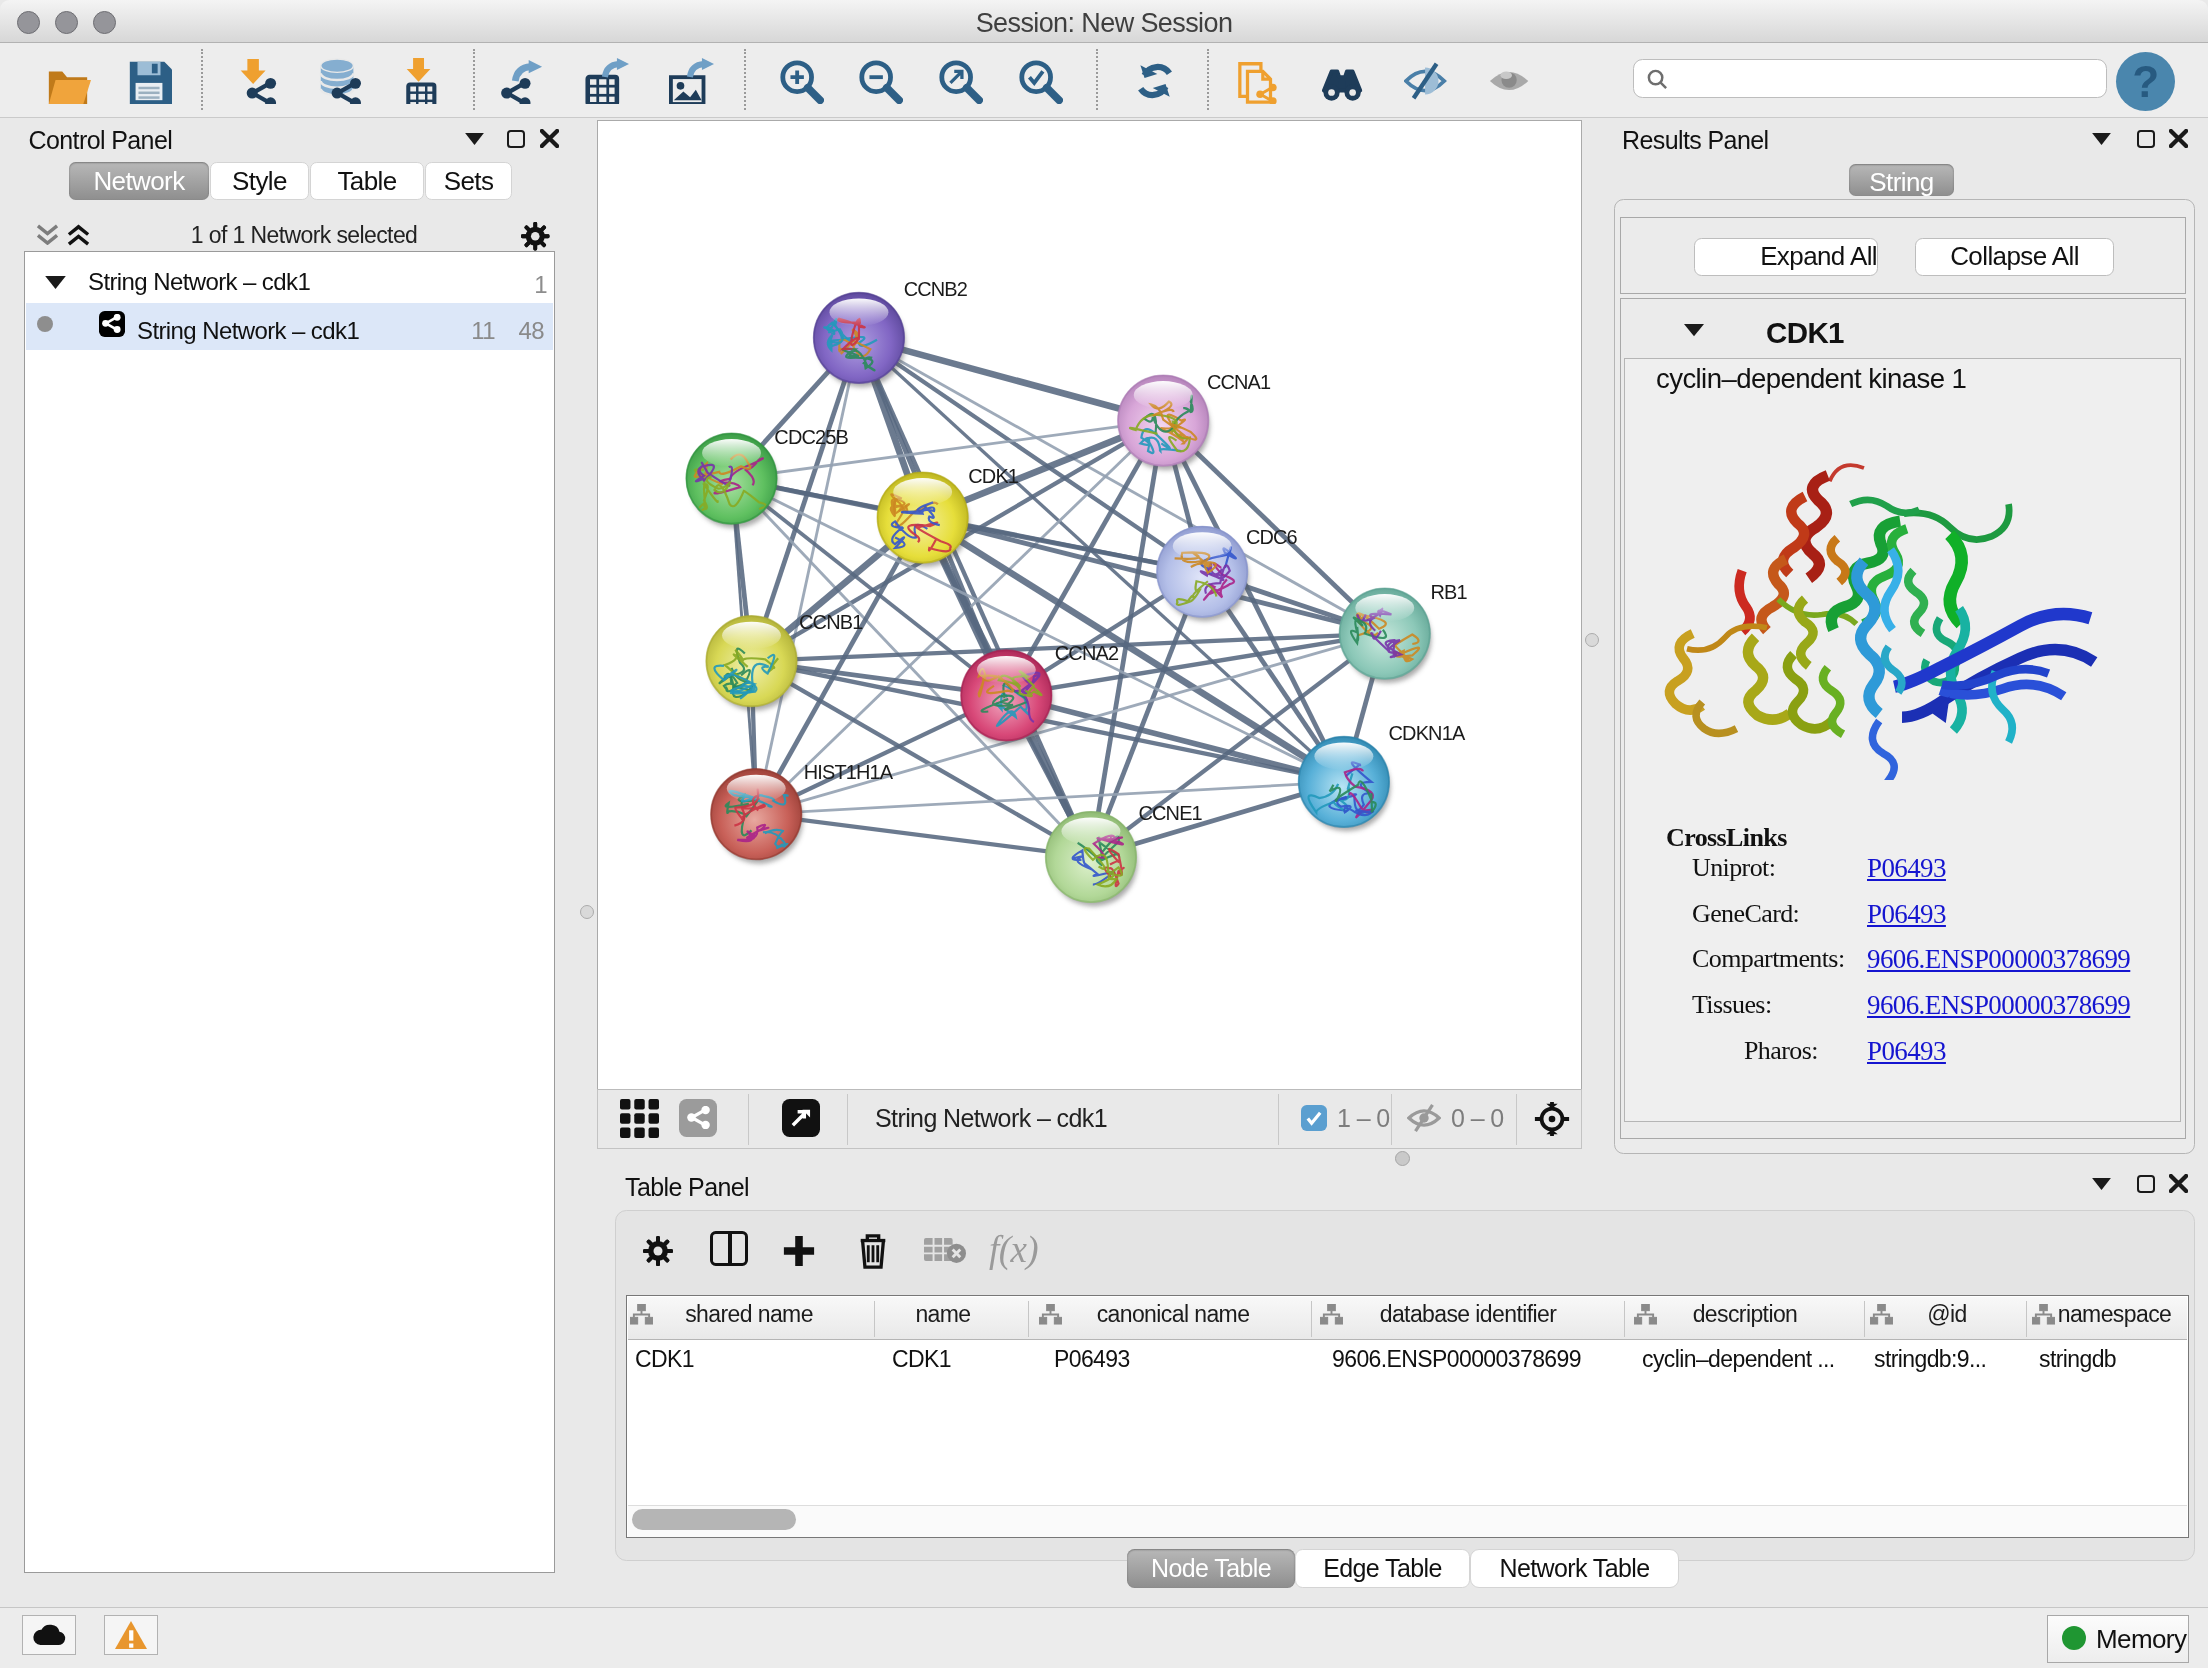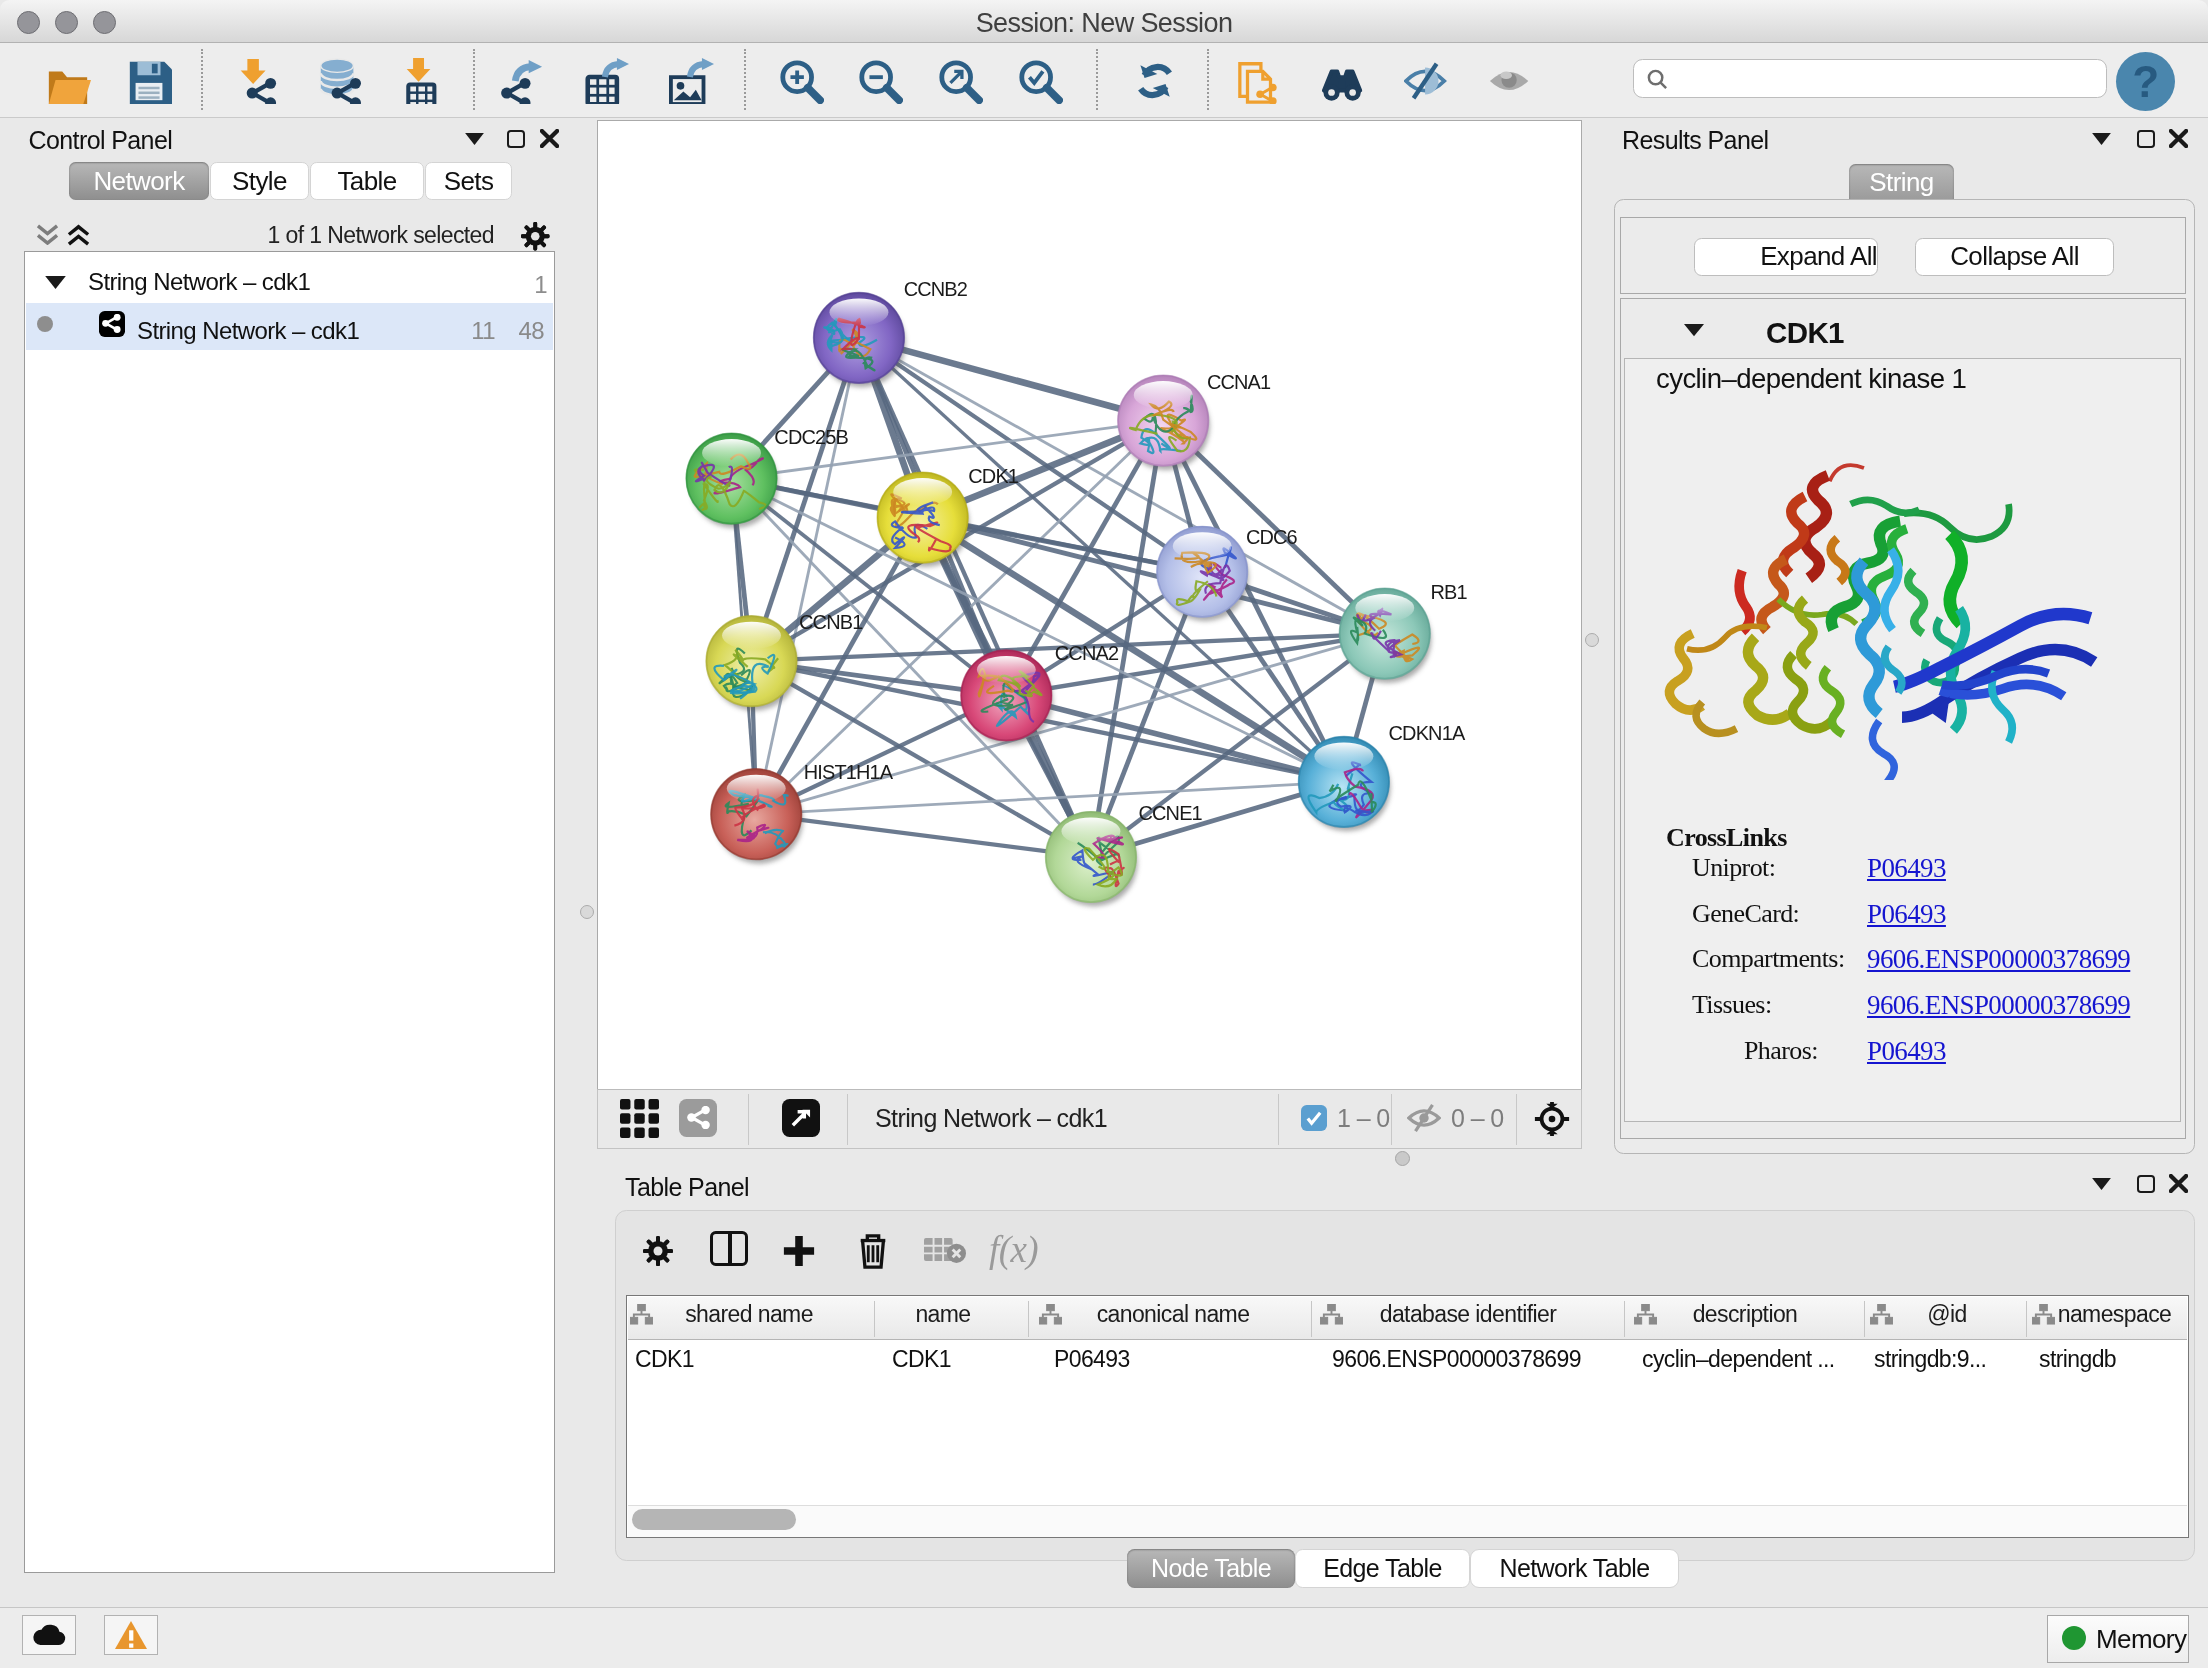--- a/index.html
+++ b/index.html
@@ -179,21 +179,21 @@
 <div class="abs graybtn" style="left:69px;top:162px;width:140px;height:38px;border-radius:6.7px;text-align:center;font-size:26px;line-height:38px;box-shadow:inset 0 1px 1.9px rgba(0,0,0,.35)">Network</div>
 <div class="abs wtab" style="left:210px;top:162px;width:99px;height:38px;border-radius:6.7px;text-align:center;font-size:26px;line-height:36px">Style</div>
 <div class="abs wtab" style="left:310px;top:162px;width:114px;height:38px;border-radius:6.7px;text-align:center;font-size:26px;line-height:36px">Table</div>
 <div class="abs wtab" style="left:425px;top:162px;width:87px;height:38px;border-radius:6.7px;text-align:center;font-size:26px;line-height:36px">Sets</div>
 <svg style="position:absolute;left:36px;top:224px" width="23" height="21" viewBox="0 0 24 22">
     <path d="M2 2 l10 8 10 -8 M2 12 l10 8 10 -8" stroke="#7d7d7d" stroke-width="3.6" fill="none"></path>
   </svg>
 <svg style="position:absolute;left:67px;top:223px" width="23" height="23" viewBox="0 0 24 24">
     <path d="M2 12 l10 -8 10 8 M2 22 l10 -8 10 8" stroke="#111" stroke-width="3.6" fill="none"></path>
   </svg>
-<div class="abs" style="left:114px;top:222px;width:380px;text-align:right;font-size:23px;color:#222">1 of 1 Network selected</div>
+<div class="abs" style="left:114px;top:222px;width:380px;text-align:center;font-size:23px;color:#222">1 of 1 Network selected</div>
 <svg style="position:absolute;left:521px;top:222px" width="28.5" height="28.5" viewBox="0 0 30 30">
     <g fill="#111" transform="scale(1.0)">
       <rect x="13" y="0" width="4" height="30" rx="1.5" transform="rotate(0 15 15)"></rect>
       <rect x="13" y="0" width="4" height="30" rx="1.5" transform="rotate(45 15 15)"></rect>
       <rect x="13" y="0" width="4" height="30" rx="1.5" transform="rotate(90 15 15)"></rect>
       <rect x="13" y="0" width="4" height="30" rx="1.5" transform="rotate(135 15 15)"></rect>
       <rect x="13" y="0" width="4" height="30" rx="1.5" transform="rotate(180 15 15)"></rect>
       <rect x="13" y="0" width="4" height="30" rx="1.5" transform="rotate(225 15 15)"></rect>
       <rect x="13" y="0" width="4" height="30" rx="1.5" transform="rotate(270 15 15)"></rect>
       <rect x="13" y="0" width="4" height="30" rx="1.5" transform="rotate(315 15 15)"></rect>
@@ -560,21 +560,21 @@
 <div class="abs" style="left:580px;top:905px;width:14.3px;height:14.3px;border-radius:50%;background:#d9d9d9;border:1px solid #ababab"></div>
 <div class="abs" style="left:1585px;top:633px;width:14.3px;height:14.3px;border-radius:50%;background:#d9d9d9;border:1px solid #ababab"></div>
 <div class="abs" style="left:1622px;top:126px;font-size:25px;color:#111">Results Panel</div>
 <svg style="position:absolute;left:2091px;top:131px" width="21" height="15" viewBox="0 0 22 16">
     <path d="M1 2 h20 l-10 13 z" fill="#1a1a1a"></path>
   </svg>
 <div class="abs" style="left:2137px;top:130px;width:18px;height:18px;border:2.4px solid #1a1a1a;border-radius:3.8px"></div>
 <svg style="position:absolute;left:2169px;top:129px" width="19" height="19" viewBox="0 0 20 20">
     <path d="M2 2 L18 18 M18 2 L2 18" stroke="#1a1a1a" stroke-width="4.5" stroke-linecap="round"></path>
   </svg>
-<div class="abs graybtn" style="left:1849px;top:164px;width:105px;height:52px;border-radius:6.7px;text-align:center;font-size:26px;line-height:36px;box-shadow:inset 0 1px 1.9px rgba(0,0,0,.35)">String</div>
+<div class="abs graybtn" style="left:1849px;top:164px;width:105px;height:32px;border-radius:6.7px;text-align:center;font-size:26px;line-height:36px;box-shadow:inset 0 1px 1.9px rgba(0,0,0,.35)">String</div>
 <div class="abs" style="left:1614px;top:199px;width:581px;height:955px;background:#ebebeb;border:1.9px solid #b5b5b5;border-radius:9.5px"></div>
 <div class="abs" style="left:1620px;top:217px;width:566px;height:77px;border:1.9px solid #a8a8a8;background:#ebebeb"></div>
 <div class="abs" style="left:1694px;top:238px;width:184px;height:38px;background:#fff;border:1.9px solid #bdbdbd;border-radius:7.6px;text-align:right;font-size:26px;line-height:34px;color:#111">Expand All</div>
 <div class="abs" style="left:1915px;top:238px;width:199px;height:38px;background:#fff;border:1.9px solid #bdbdbd;border-radius:7.6px;text-align:center;font-size:26px;line-height:34px;color:#111">Collapse All</div>
 <div class="abs" style="left:1620px;top:298px;width:566px;height:841px;border:1.9px solid #a8a8a8;background:#ebebeb"></div>
 <svg style="position:absolute;left:1683px;top:323px" width="22" height="14.3" viewBox="0 0 23 15">
     <path d="M1 1 h21 l-10.5 13 z" fill="#1a1a1a"></path>
   </svg>
 <div class="abs" style="left:1766px;top:316px;font-size:29.5px;font-weight:bold;color:#111">CDK1</div>
 <div class="abs" style="left:1624px;top:358px;width:557px;height:764px;background:#efefef;border:1.9px solid #b5b5b5"></div>

